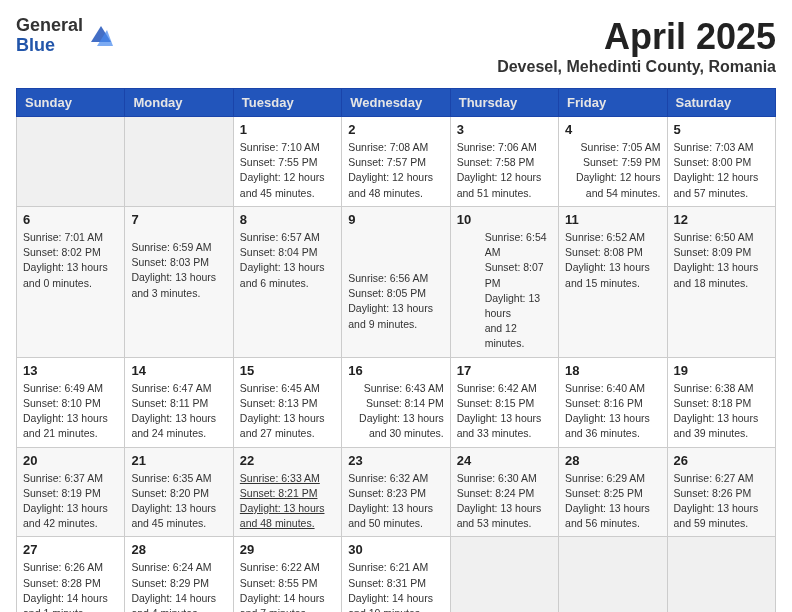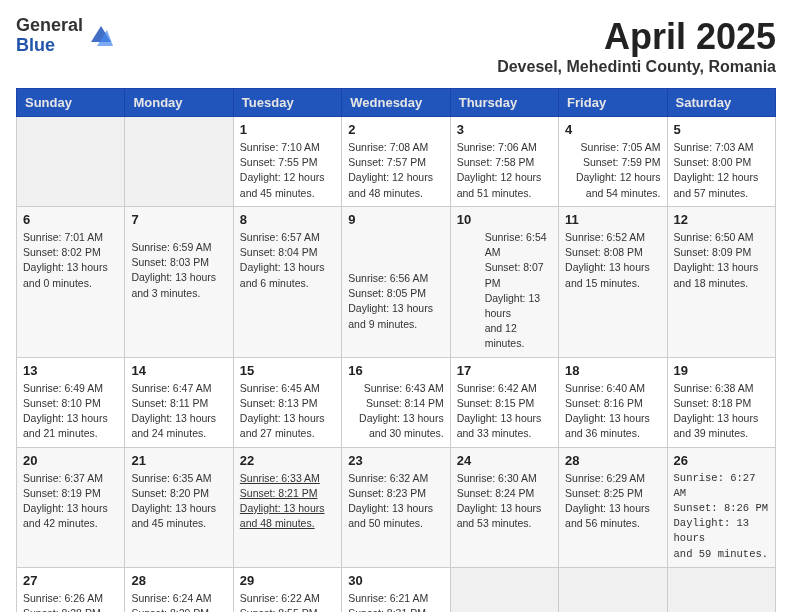--- a/index.html
+++ b/index.html
@@ -310,21 +310,21 @@
         </td>
         <td>
           <span class="day-number">28</span>
           <div class="day-info" style="white-space: pre-line;">Sunrise: 6:29 AM
 Sunset: 8:25 PM
 Daylight: 13 hours
 and 56 minutes.</div>
         </td>
         <td>
           <span class="day-number">26</span>
-          <div class="day-info" style="white-space: pre-line; font-family: Liberation Mono, monospace;">Sunrise: 6:27 AM
+          <div class="day-info" style="white-space: pre-line;">Sunrise: 6:27 AM
 Sunset: 8:26 PM
 Daylight: 13 hours
 and 59 minutes.</div>
         </td>
       </tr>
       <tr>
         <td>
           <span class="day-number">27</span>
           <div class="day-info" style="white-space: pre-line;">Sunrise: 6:26 AM
 Sunset: 8:28 PM

